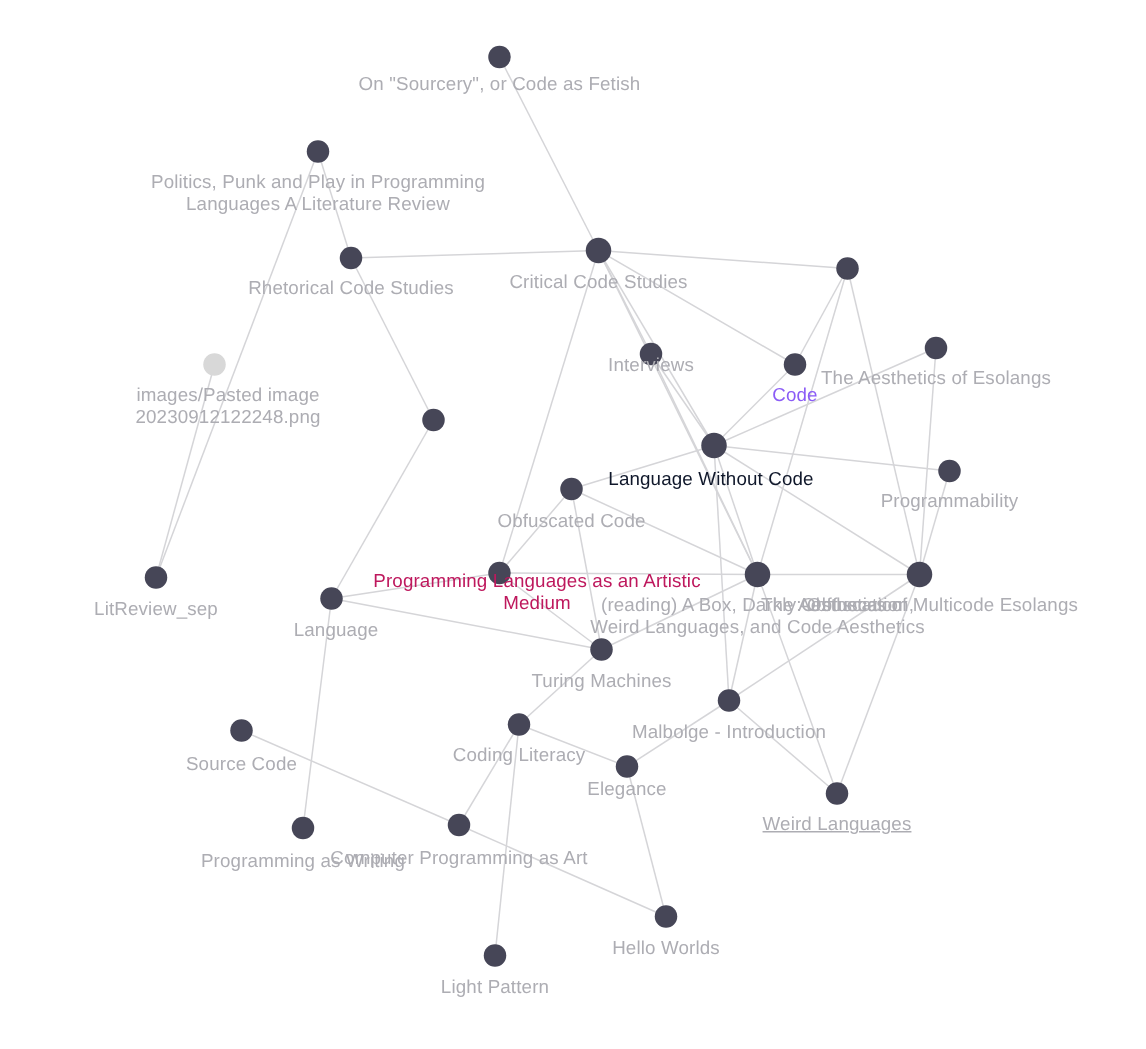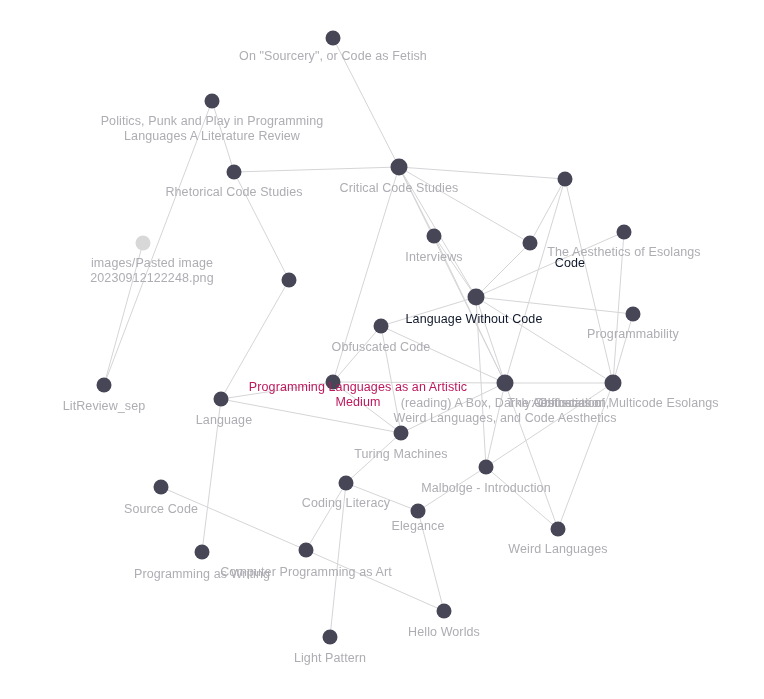--- a/index.html
+++ b/index.html
@@ -135,38 +135,38 @@
       <div class="graph-node" style="left: 330px; top: 637px; width: 15px; height: 15px; background: rgb(70, 70, 87);"></div>
     </div>
   <div id="label-layer">
       <div class="node-label" style="left: 333px; top: 49px; color: rgb(173, 173, 179);">On "Sourcery", or Code as Fetish</div>
       <div class="node-label" style="left: 212px; top: 114px; color: rgb(173, 173, 179);">Politics, Punk and Play in Programming
 Languages A Literature Review</div>
       <div class="node-label" style="left: 234px; top: 185px; color: rgb(173, 173, 179);">Rhetorical Code Studies</div>
       <div class="node-label" style="left: 399px; top: 181px; color: rgb(173, 173, 179);">Critical Code Studies</div>
       <div class="node-label" style="left: 152px; top: 256px; color: rgb(173, 173, 179);">images/Pasted image
 20230912122248.png</div>
-      <div class="node-label" style="left: 434px; top: 250px; color: rgb(173, 173, 179);">Interviews</div>
-      <div class="node-label" style="left: 530px; top: 256px; color: #0f172a; margin-left: 40px;">Code</div>
+      <div class="node-label" style="left: 434px; top: 236px; color: rgb(173, 173, 179);">Interviews</div>
+      <div class="node-label" style="left: 530px; top: 256px; color: #8b5cf6;">Code</div>
       <div class="node-label" style="left: 624px; top: 245px; color: rgb(173, 173, 179);">The Aesthetics of Esolangs</div>
       <div class="node-label" style="left: 474px; top: 312px; color: #0f172a;">Language Without Code</div>
       <div class="node-label" style="left: 633px; top: 327px; color: rgb(173, 173, 179);">Programmability</div>
       <div class="node-label" style="left: 381px; top: 340px; color: rgb(173, 173, 179);">Obfuscated Code</div>
       <div class="node-label" style="left: 104px; top: 399px; color: rgb(173, 173, 179);">LitReview_sep</div>
       <div class="node-label" style="left: 358px; top: 380px; color: #be185d;">Programming Languages as an Artistic
 Medium</div>
       <div class="node-label" style="left: 505px; top: 396px; color: rgb(173, 173, 179);">(reading) A Box, Darkly: Obfuscation,
 Weird Languages, and Code Aesthetics</div>
       <div class="node-label" style="left: 613px; top: 396px; color: rgb(173, 173, 179);">The Aesthetics of Multicode Esolangs</div>
       <div class="node-label" style="left: 568px; top: 396px; color: rgb(173, 173, 179);">Obfuscation</div>
       <div class="node-label" style="left: 224px; top: 413px; color: rgb(173, 173, 179);">Language</div>
       <div class="node-label" style="left: 401px; top: 447px; color: rgb(173, 173, 179);">Turing Machines</div>
       <div class="node-label" style="left: 486px; top: 481px; color: rgb(173, 173, 179);">Malbolge - Introduction</div>
       <div class="node-label" style="left: 161px; top: 502px; color: rgb(173, 173, 179);">Source Code</div>
       <div class="node-label" style="left: 346px; top: 496px; color: rgb(173, 173, 179);">Coding Literacy</div>
       <div class="node-label" style="left: 418px; top: 519px; color: rgb(173, 173, 179);">Elegance</div>
-      <div class="node-label" style="left: 558px; top: 542px; color: rgb(173, 173, 179);">Weird Languages</div>
+      <div class="node-label" style="left: 558px; top: 542px; color: rgb(173, 173, 179); text-decoration: underline;">Weird Languages</div>
       <div class="node-label" style="left: 202px; top: 567px; color: rgb(173, 173, 179);">Programming as Writing</div>
       <div class="node-label" style="left: 306px; top: 565px; color: rgb(173, 173, 179);">Computer Programming as Art</div>
       <div class="node-label" style="left: 444px; top: 625px; color: rgb(173, 173, 179);">Hello Worlds</div>
       <div class="node-label" style="left: 330px; top: 651px; color: rgb(173, 173, 179);">Light Pattern</div>
     </div>
 </div>
 
 </body></html>

